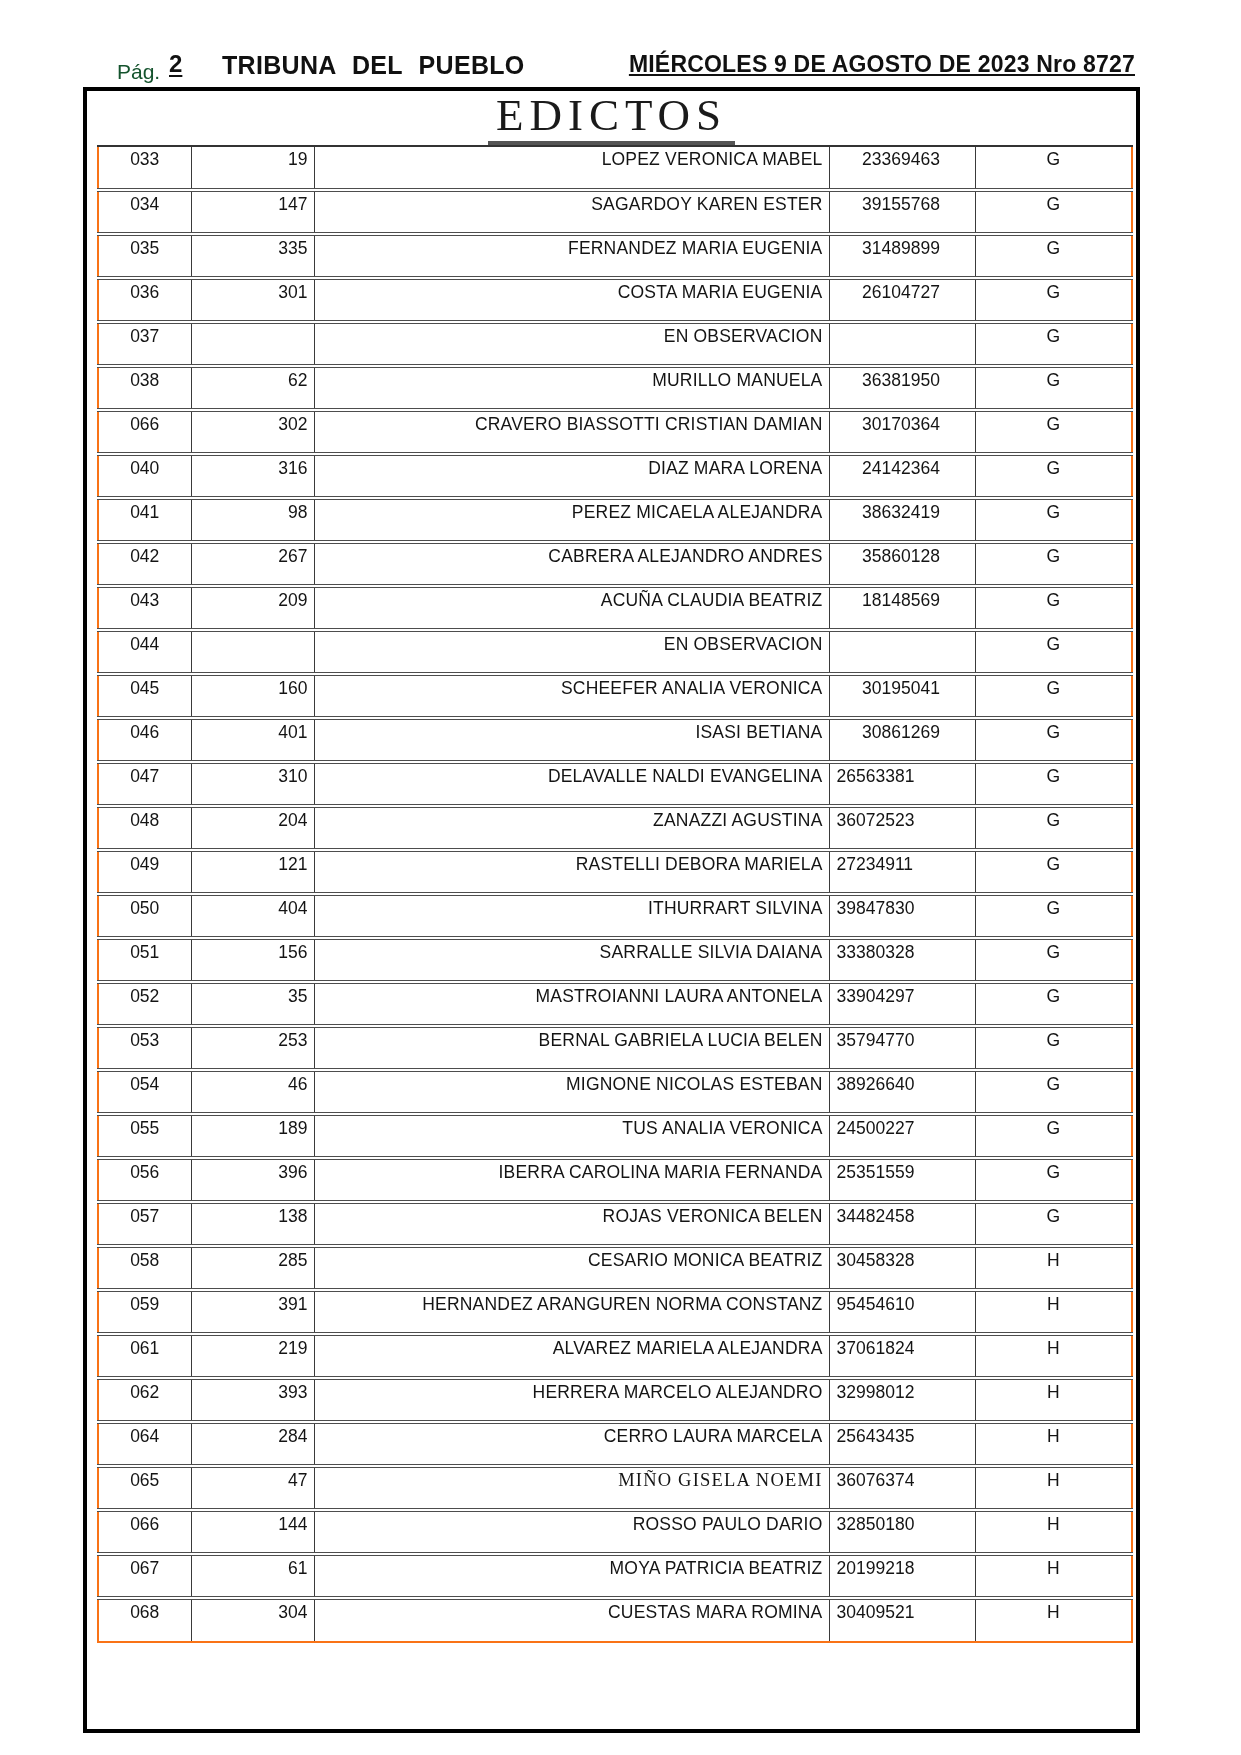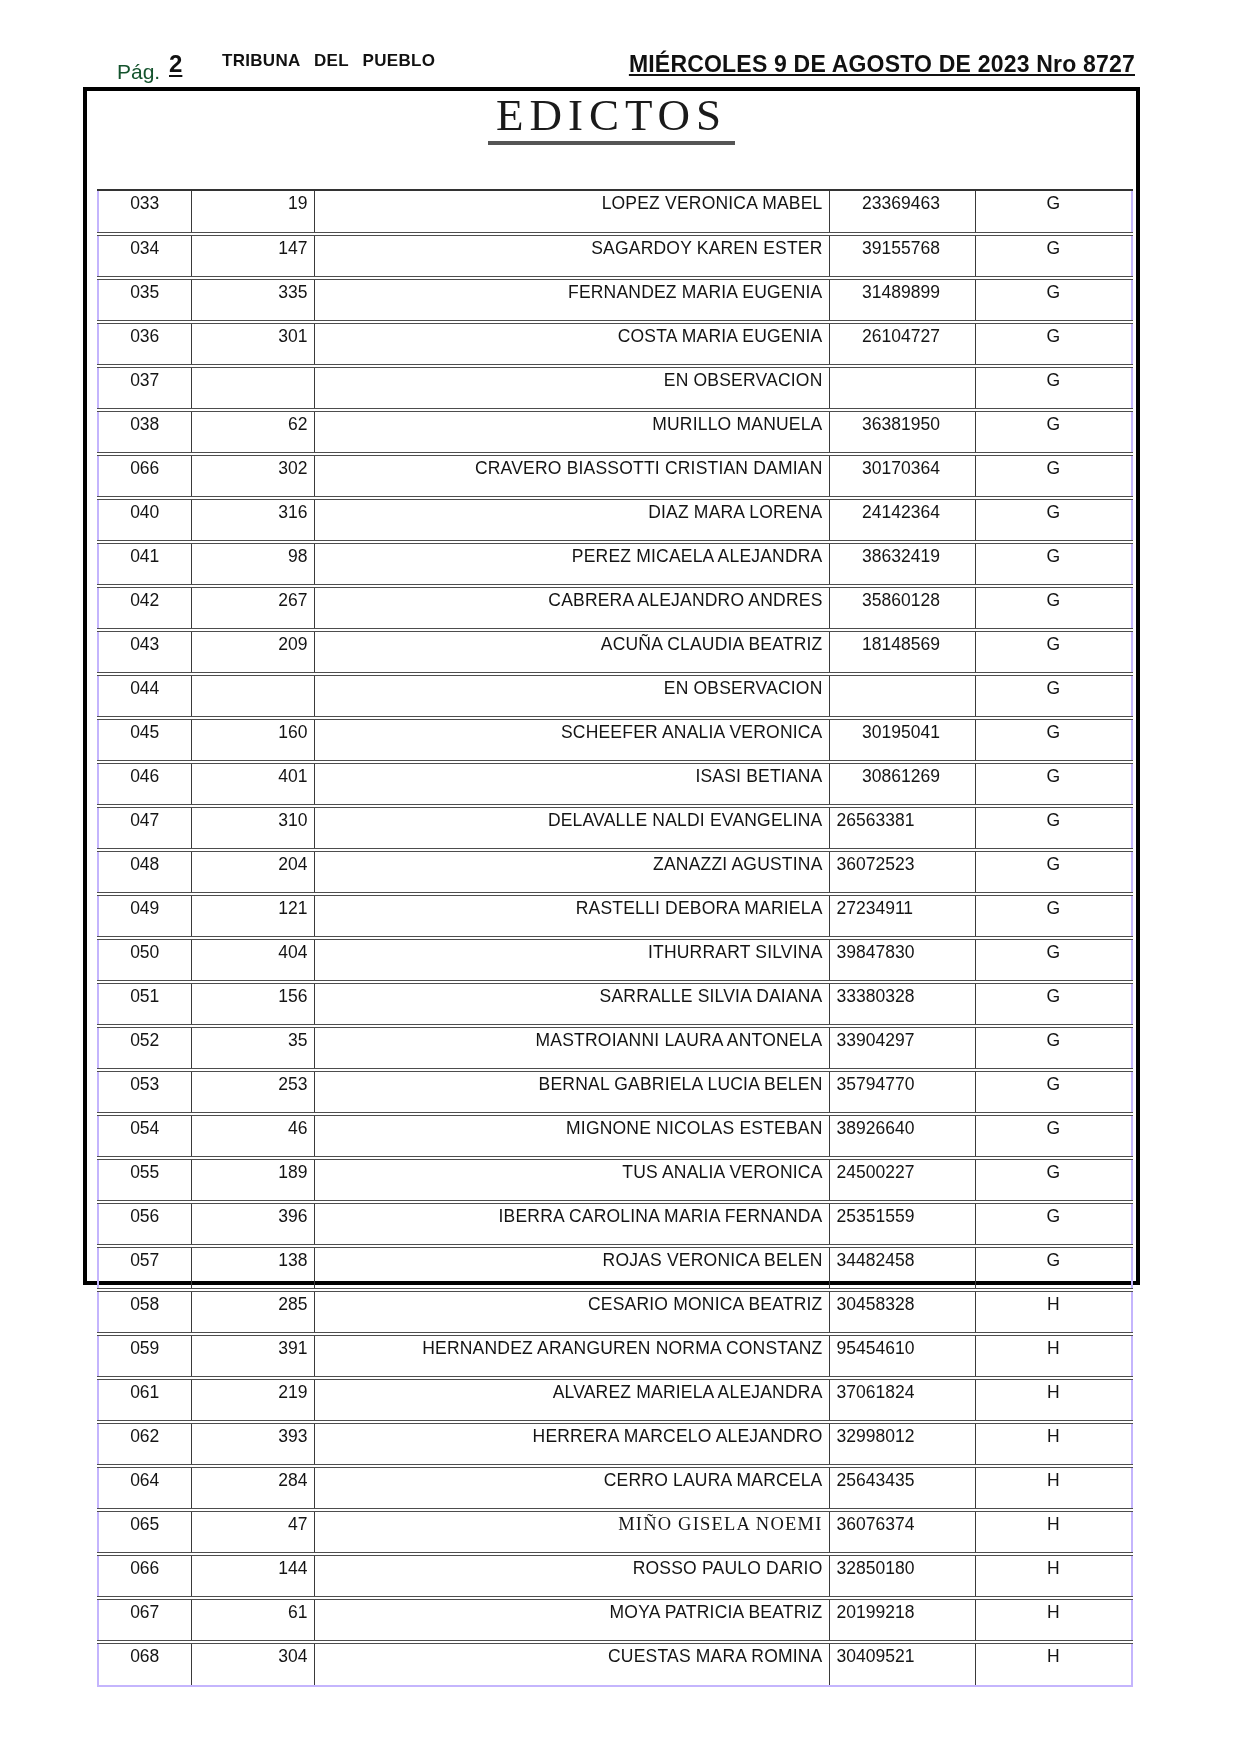--- a/index.html
+++ b/index.html
@@ -10,30 +10,30 @@
     height: 1755px;
     font-family: "Liberation Sans", sans-serif;
     color: #111;
     overflow: hidden;
   }
 
   
   .hdr-pag      { position: absolute; left: 117px; top: 60px; font-size: 21px; color: #14532d; }
   .hdr-pagnum   { position: absolute; left: 169px; top: 50px; font-size: 24px; font-weight: 700;
                   text-decoration: underline; text-underline-offset: 3px; }
-  .hdr-title    { position: absolute; left: 222px; top: 51px; font-size: 17px; font-weight: 700;
+  .hdr-title    { position: absolute; left: 222px; top: 51px; font-size: 25px; font-weight: 700;
                   word-spacing: 9px; letter-spacing: 0.3px; text-align: right; }
   .hdr-date     { position: absolute; right: 106px; top: 51px; font-size: 23px; font-weight: 700;
                   letter-spacing: 0.2px; text-decoration: underline; }
 
   
   .frame {
     position: absolute;
     left: 83px; top: 87px;
-    width: 1057px; height: 1198px;
+    width: 1057px; height: 1646px;
     border: 4px solid #000;
     background: #fff;
   }
 
   .section-title-wrap { text-align: center; margin-top: 2px; height: 52px; }
   .section-title {
     display: inline-block;
     font-family: "Liberation Serif", serif;
     font-size: 45px;
     font-weight: 400;
@@ -43,22 +43,21 @@
     padding: 0 8px 3px 8px;
     border-bottom: 4px solid #555;
   }
 
   
   .tbl-wrap { position: absolute; left: 10px; top: 54px; }
   table.edicts {
     border-collapse: collapse;
     table-layout: fixed;
     width: 1034px;
-    border: 2px solid #c4b5fd;
-    margin-top: 44px;
+    border: 2px solid #f97316;
   }
   table.edicts td {
     height: 44px;
     vertical-align: top;
     font-size: 17.5px;
     color: #141414;
     border-left: 1.5px solid #3a3a3a;
     border-right: 1.5px solid #3a3a3a;
     border-top: 4px double #4d4d4d;
     padding: 2px 6px;

